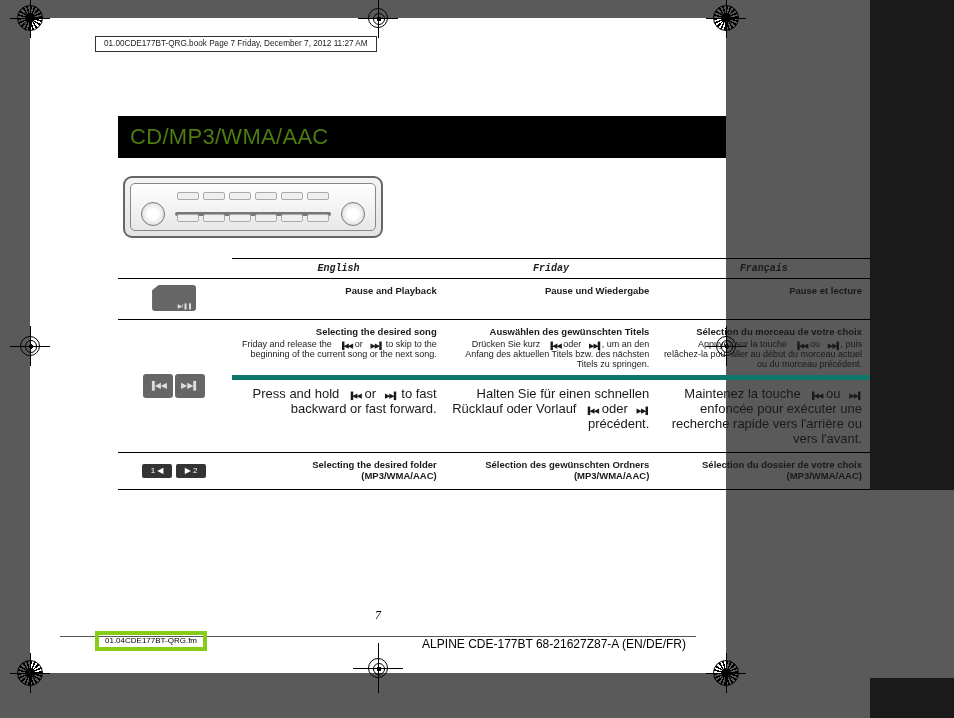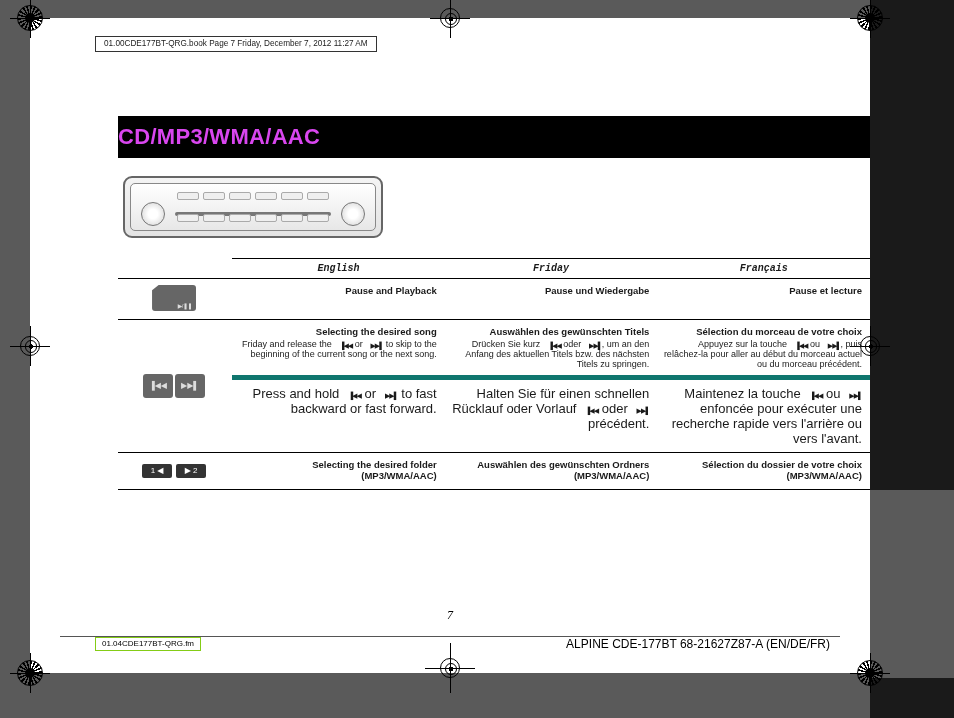--- a/index.html
+++ b/index.html
@@ -8,21 +8,21 @@
     font-family: Arial, Helvetica, sans-serif;
     width: 954px;
     height: 718px;
     position: relative;
     overflow: hidden;
   }
   .page {
     position: absolute;
     left: 30px;
     top: 18px;
-    width: 840px;
+    width: 696px;
     height: 655px;
     background: #fff;
   }
   .right-mask {
     position: absolute;
     right: 0;
     top: 0;
     width: 84px;
     height: 100%;
     background: #1a1a1a;
@@ -109,23 +109,24 @@
     background: #fff;
   }
 
   .section-title-bar {
     position: absolute;
     left: 88px;
     top: 98px;
     right: 0;
     height: 42px;
     background: #000;
-    color: #d946ef;
+    color: #4d7c0f;
     font-size: 22px;
-    font-weight: bold;
+    font-weight: normal;
+    padding-left: 12px;
     line-height: 42px;
     letter-spacing: 0.3px;
   }
 
   .device-illus {
     position: absolute;
     left: 93px;
     top: 158px;
     width: 260px;
     height: 62px;
@@ -251,21 +252,21 @@
     font-style: italic;
     font-size: 12px;
   }
 
   .footer-file {
     position: absolute;
     left: 65px;
     bottom: 22px;
     font-size: 8px;
     padding: 1px 6px 2px;
-    border: 1px solid #84cc16;
+    border: 4px solid #84cc16;
   }
   .footer-code {
     position: absolute;
     right: 40px;
     bottom: 22px;
     font-size: 12px;
   }
   .footer-divider {
     position:absolute;
     left:30px; right:30px; bottom:36px;
@@ -400,21 +401,21 @@
       <td class="iconcol">
         <span class="ico-folder">
           <span>1 ◀</span>
           <span>▶ 2</span>
         </span>
       </td>
       <td class="en">
             <span class="rowtitle">Selecting the desired folder (MP3/WMA/AAC)</span>
           </td>
       <td class="de">
-            <span class="rowtitle">Auswählen des gewünschten Ordners (MP3/WMA/AAC)</span>
+            <span class="rowtitle">Sélection des gewünschten Ordners (MP3/WMA/AAC)</span>
           </td>
       <td class="fr">
             <span class="rowtitle">Sélection du dossier de votre choix (MP3/WMA/AAC)</span>
           </td>
     </tr>
   </tbody>
     </table>
 
   <div class="page-num">7</div>
 

